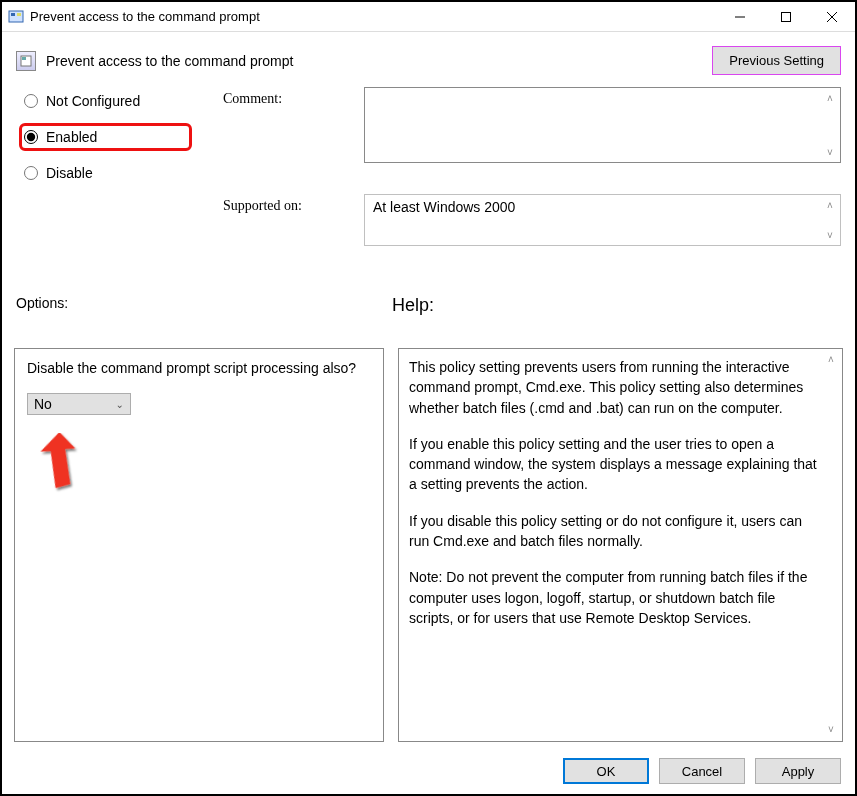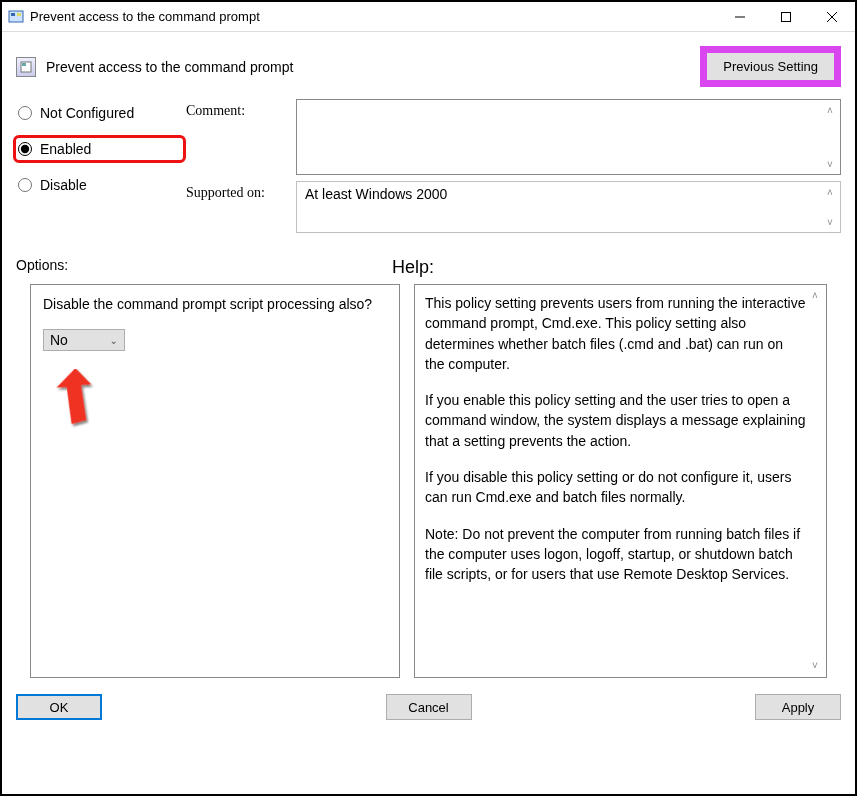--- a/index.html
+++ b/index.html
@@ -42,33 +42,34 @@
     width: 20px; height: 20px;
     border:1px solid #888;
     background: linear-gradient(#eef,#cce);
     margin-right: 10px;
     display:flex; align-items:center; justify-content:center;
   }
   .header-title { font-size: 14px; }
   .header-spacer { flex:1; }
   .nav-btn {
     background: #e1e1e1;
-    border: 7px solid #d946ef;
+    border: 1px solid #d946ef;
     padding: 6px 16px;
     font-size: 13px;
     margin-left: 6px;
   }
   .nav-btn:first-of-type { margin-left: 0; }
 
   .config-grid {
     display: grid;
     grid-template-columns: 170px 110px 1fr;
-    padding: 6px 14px 0 14px;
+    padding: 6px 14px 0 20px;
     column-gap: 0;
     row-gap: 6px;
+    gap: 31px;
   }
   .radio-col {
     grid-column: 1;
     grid-row: 1 / span 3;
     padding-top: 6px;
   }
   .radio-item {
     display:flex; align-items:center;
     margin-bottom: 14px;
     position: relative;
@@ -114,34 +115,35 @@
 
   .section-labels {
     display:flex;
     padding: 18px 14px 6px 14px;
   }
   .section-labels .opt-label { width: 376px; font-size:14px; }
   .section-labels .help-label { font-size:18px; }
 
   .panels {
     display:flex;
-    padding: 0 28px;
+    padding: 0 12px;
     gap: 14px;
+    margin-top: 26px;
   }
   .options-panel {
     width: 370px;
     height: 394px;
     border:1px solid #888;
     padding: 10px 12px;
     position:relative;
   }
   .options-text { font-size:14px; line-height:1.4; }
   .dropdown {
     margin-top: 14px;
-    width: 82px;
+    width: 104px;
     height: 22px;
     border:1px solid #adadad;
     background:#e1e1e1;
     display:flex; align-items:center;
     padding: 0 6px;
     font-size:14px;
     position:relative;
   }
   .dropdown .caret {
     position:absolute; right:6px; top:50%; transform:translateY(-50%);
@@ -165,21 +167,21 @@
   }
   .help-panel p { margin: 0 0 16px 0; }
   .help-scroll {
     position:absolute; right:4px; top:4px;
     width:10px; color:#888; font-size:10px;
   }
   .help-scroll.bottom{ top:auto; bottom:4px; }
 
   .button-row {
     display:flex;
-    justify-content:space-between;
+    justify-content:flex-end;
     padding: 16px 14px 0 14px;
     gap: 10px;
   }
   .dlg-btn {
     width: 86px;
     height: 26px;
     border:1px solid #adadad;
     background:#e1e1e1;
     font-size:13px;
   }

